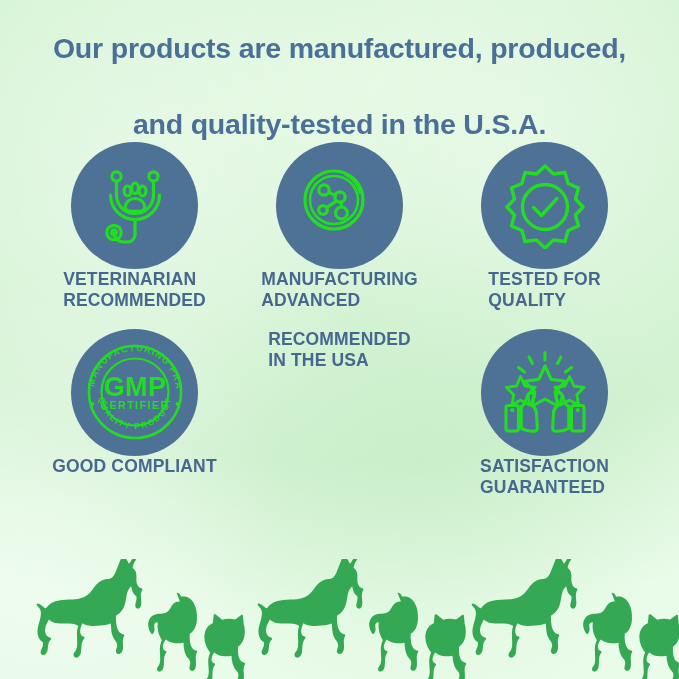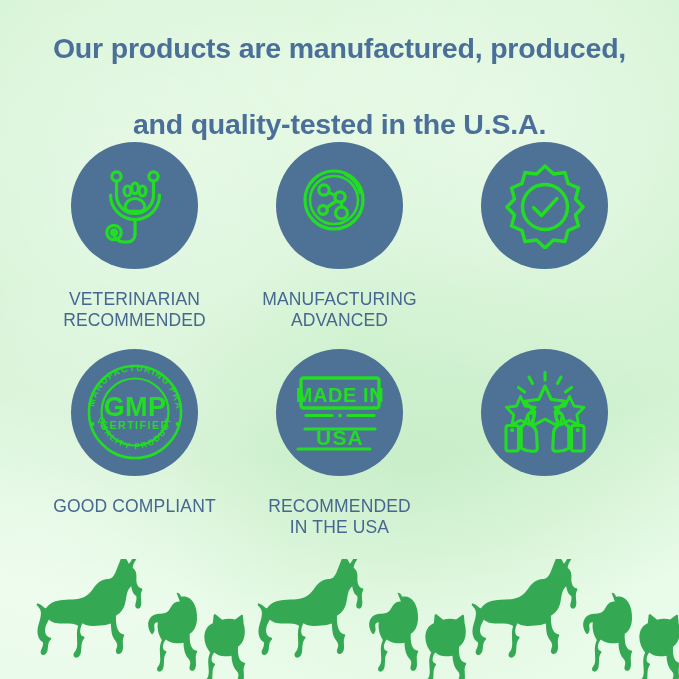--- a/index.html
+++ b/index.html
@@ -76,25 +76,23 @@
     height: 127px;
     border-radius: 50%;
     background: #4e7296;
     display: flex;
     align-items: center;
     justify-content: center;
   }
   .badge-circle svg { display: block; }
 
   .badge-label {
-    margin-top: 20px;
-    text-align: center;
     color: #46678f;
     font-size: 17.5px;
-    font-weight: normal;
+    font-weight: bold;
     letter-spacing: 0.15px;
     line-height: 1.22;
     white-space: pre-line;
   }
 
   .animals {
     position: absolute;
     left: 0;
     bottom: 0;
     width: 679px;
@@ -164,20 +162,22 @@
       <div class="badge">
         <div class="badge-circle">
           <span>
             <svg width="86" height="86" viewBox="0 0 86 86" fill="none" stroke="#22dd22" stroke-width="3.4" stroke-linecap="round" stroke-linejoin="round">
               <path d="M43 3 L51.5 11 L63 9.5 L66 20.5 L76.5 25 L73.5 36 L81 44 L73.5 52 L76.5 63 L66 67.5 L63 78.5 L51.5 77 L43 85 L34.5 77 L23 78.5 L20 67.5 L9.5 63 L12.5 52 L5 44 L12.5 36 L9.5 25 L20 20.5 L23 9.5 L34.5 11 Z"></path>
               <circle cx="43" cy="44" r="22.5"></circle>
               <path d="M31.5 44.5 L39.5 52.5 L55 35.5"></path>
             </svg>
           </span>
         </div>
+        <div class="badge-label">TESTED FOR
+QUALITY</div>
       </div>
 
     </div>
 
     <div class="badge-row row2">
 
       <div class="badge">
         <div class="badge-circle">
           <span>
             <svg width="112" height="112" viewBox="0 0 112 112" fill="none">
@@ -198,34 +198,20 @@
               <text x="56" y="72.5" font-family="'Liberation Sans', sans-serif" font-size="10.6" font-weight="bold" fill="#22dd22" text-anchor="middle" letter-spacing="1.5">CERTIFIED</text>
               <circle cx="13.5" cy="68" r="1.9" fill="#22dd22"></circle>
               <circle cx="98.5" cy="68" r="1.9" fill="#22dd22"></circle>
             </svg>
           </span>
         </div>
         <div class="badge-label">GOOD COMPLIANT</div>
       </div>
 
       <div class="badge">
-        <div class="badge-circle">
-          <span>
-            <svg width="96" height="84" viewBox="0 0 96 84" fill="none">
-              <rect x="9" y="8" width="78" height="30" rx="2.5" stroke="#22dd22" stroke-width="3.4" fill="none"></rect>
-              <text x="48" y="31.5" font-family="'Liberation Sans', sans-serif" font-size="20" font-weight="bold" fill="#22dd22" text-anchor="middle" letter-spacing="0.6">MADE IN</text>
-              <path d="M14 45.5 H40" stroke="#22dd22" stroke-width="3.2" stroke-linecap="round"></path>
-              <path d="M56 45.5 H82" stroke="#22dd22" stroke-width="3.2" stroke-linecap="round"></path>
-              <circle cx="48" cy="45.5" r="1.9" fill="#22dd22"></circle>
-              <path d="M13 59 H83" stroke="#22dd22" stroke-width="3.2" stroke-linecap="round"></path>
-              <text x="48" y="74.5" font-family="'Liberation Sans', sans-serif" font-size="21" font-weight="bold" fill="#22dd22" text-anchor="middle" letter-spacing="1.2">USA</text>
-              <path d="M6 79 H78" stroke="#22dd22" stroke-width="3.2" stroke-linecap="round"></path>
-            </svg>
-          </span>
-        </div>
         <div class="badge-label">RECOMMENDED
 IN THE USA</div>
       </div>
 
       <div class="badge">
         <div class="badge-circle">
           <span>
             <svg width="92" height="86" viewBox="0 0 92 86" fill="none" stroke="#22dd22" stroke-width="3.1" stroke-linecap="round" stroke-linejoin="round">
               <path d="M46 3.5 V11"></path>
               <path d="M30 8 L33.5 14.5"></path>
@@ -239,20 +225,22 @@
               <path d="M22.3 57.5 l-0.1 21.8 c4.3 2.4 8.7 3.3 13.5 2.8 c1.5 -0.2 2.6 -1.4 2.6 -2.9 l-0.8 -14.7"></path>
               <rect x="7" y="56.5" width="12.5" height="25.5" rx="2.4"></rect>
               <circle cx="13.2" cy="61.2" r="1.1" stroke-width="2"></circle>
               <path d="M54.5 64.5 c0 -3 1.2 -5.3 3 -6.8 c1.6 -1.4 2 -3.4 1.2 -5.4 l-1.6 -4.1 c-0.7 -1.8 0.2 -3.6 2 -4.1 c1.8 -0.5 3.6 0.5 4.1 2.2 l2.6 6.7 c0.6 2 2 3.6 3.9 4.5"></path>
               <path d="M69.7 57.5 l0.1 21.8 c-4.3 2.4 -8.7 3.3 -13.5 2.8 c-1.5 -0.2 -2.6 -1.4 -2.6 -2.9 l0.8 -14.7"></path>
               <rect x="72.5" y="56.5" width="12.5" height="25.5" rx="2.4"></rect>
               <circle cx="78.8" cy="61.2" r="1.1" stroke-width="2"></circle>
             </svg>
           </span>
         </div>
+        <div class="badge-label">SATISFACTION
+GUARANTEED</div>
       </div>
 
     </div>
   </div>
 
   <div class="animals">
     <svg width="679" height="120" viewBox="0 0 679 120" fill="#34a853">
       <defs>
         <g id="horse">
           <path d="M96.5 4.2 c-0.9 1.6 -2 3.4 -3.3 4.6 c-1.7 1.5 -3.6 2 -5.9 2.4 c-3.2 0.5 -6.4 1.2 -9.2 2.8 c-3.1 1.8 -5.3 4.5 -7.4 7.3 c-2.3 3.1 -4.4 6.3 -7.3 8.8 c-3.2 2.8 -7.1 4.3 -11.2 5.1 c-5.2 1 -10.6 0.9 -15.9 1.2 c-5.5 0.3 -11.2 0.8 -16.2 3.3 c-2.9 1.4 -5.4 3.5 -7.1 6.2 c-0.5 0.8 -1.5 1.1 -2.3 0.6 c-1.4 -0.8 -2.4 -2.2 -3.7 -3.2 c-1.4 -1.1 -3 -1.9 -4.7 -2.3 c-1.3 -0.3 -2 1.4 -1 2.3 c2 1.8 3.6 4 4.3 6.6 c0.8 3.1 0.3 6.4 -0.5 9.5 c-1 3.9 -2.4 7.7 -3 11.7 c-0.6 3.8 -0.5 7.8 1.1 11.4 c1.1 2.4 2.9 4.5 5.2 5.8 c0.3 1.9 0.1 3.9 -0.6 5.7 c-0.6 1.6 -1.6 3.1 -2 4.8 c-0.4 1.7 0.1 3.8 1.7 4.6 c1.4 0.7 3.1 0.2 4.2 -0.8 c1.5 -1.3 2.2 -3.3 2.5 -5.2 c0.4 -2.4 0.3 -4.9 0.9 -7.3 c0.5 -2 1.4 -3.9 3 -5.3 c0.7 -0.6 0.4 -1.9 -0.5 -2.1 c-2.4 -0.6 -4.5 -2.2 -5.6 -4.4 c-1.2 -2.4 -1.2 -5.3 -0.6 -7.9 c0.8 -3.5 2.6 -6.7 4.4 -9.8 c1.5 1.6 3.4 2.8 5.5 3.5 c3.2 1.1 6.6 1.2 9.9 1.2 c4.3 0 8.6 -0.2 12.8 0.4 c2.6 0.4 5.2 1.1 7.4 2.6 c-1.1 3.4 -1.5 7 -1.5 10.6 c0 4.1 0.5 8.2 0.3 12.3 c-0.1 2.4 -0.5 4.9 -1.8 7 c-0.9 1.5 -2.3 2.8 -2.6 4.6 c-0.3 1.7 0.7 3.6 2.4 4.1 c1.6 0.5 3.3 -0.3 4.4 -1.5 c1.4 -1.5 2 -3.6 2.3 -5.6 c0.4 -2.8 0.3 -5.7 0.7 -8.5 c0.4 -2.9 1.3 -5.8 3.3 -8 c0.6 -0.7 0.2 -1.9 -0.7 -2 c-1.4 -0.2 -2.6 -1 -3.3 -2.2 c-0.9 -1.5 -1.1 -3.3 -1 -5 c0.2 -3.2 1.3 -6.3 2.7 -9.1 c2.8 1.8 6 2.8 9.3 3.2 c4.1 0.5 8.3 0.2 12.4 -0.3 c4.4 -0.5 8.8 -1.3 13 -2.7 c0.3 3 0.2 6.1 0.6 9.1 c0.4 3.4 1.3 6.8 3.2 9.7 c1.1 1.7 2.5 3.2 3.3 5.1 c0.6 1.4 0.7 3 0.4 4.5 c-0.3 1.5 -1 2.9 -1.3 4.4 c-0.3 1.6 0.2 3.5 1.7 4.3 c1.5 0.8 3.3 0.2 4.5 -0.9 c1.5 -1.4 2.1 -3.5 2.3 -5.5 c0.3 -2.9 -0.1 -5.8 -0.1 -8.7 c0 -2.3 0.3 -4.7 1.5 -6.7 c0.5 -0.8 0 -1.9 -0.9 -2 c-2.2 -0.3 -4.1 -1.6 -5.4 -3.4 c-1.6 -2.2 -2.4 -4.9 -2.9 -7.6 c-0.7 -3.8 -0.8 -7.7 -0.7 -11.6 c2.8 -1.6 5.3 -3.7 7.2 -6.3 c2.1 -2.9 3.4 -6.3 4.2 -9.8 c0.9 -3.9 1.2 -7.9 2.3 -11.7 c0.9 -3.1 2.4 -6.1 4.9 -8.2 c0.5 2.4 0.9 4.9 1.9 7.1 c0.9 2 2.3 3.9 4.3 4.9 c0.4 2.1 0.3 4.3 -0.2 6.4 c-0.4 1.7 -1.1 3.4 -1.1 5.2 c0 1.7 1.1 3.5 2.9 3.7 c1.6 0.2 3 -1 3.7 -2.4 c0.9 -1.8 0.9 -3.9 0.8 -5.9 c-0.2 -2.9 -0.7 -5.8 -0.5 -8.7 c0.1 -1.9 0.5 -3.9 1.6 -5.5 c0.5 -0.8 0.1 -2 -0.8 -2.2 c-2.2 -0.5 -4 -2.1 -5 -4.1 c-1.1 -2.2 -1.3 -4.8 -1.3 -7.2 c0 -2.6 0.3 -5.3 -0.4 -7.8 c-0.6 -2.3 -2.1 -4.4 -4.2 -5.6 c0.2 -2.5 1 -4.9 2.2 -7.1 c0.9 -1.7 2.1 -3.2 2.8 -5 c0.5 -1.3 0.6 -2.9 -0.2 -4.1 c-0.6 -0.9 -2 -1 -2.7 -0.2 c-1.3 1.5 -1.9 3.4 -2.7 5.2 c-1 2.2 -2.2 4.4 -4.1 5.9 c-0.6 -2 -1.5 -4 -2.9 -5.6 c-1.3 -1.5 -3 -2.7 -4.9 -3.2 c-1 -0.3 -1.9 0.8 -1.4 1.7 z"></path>

